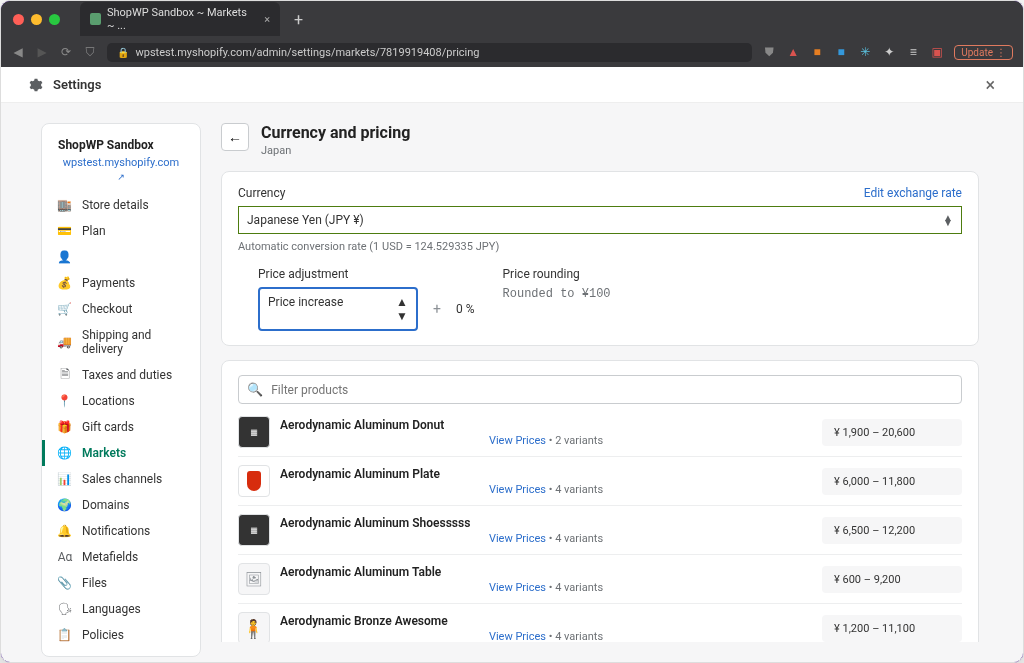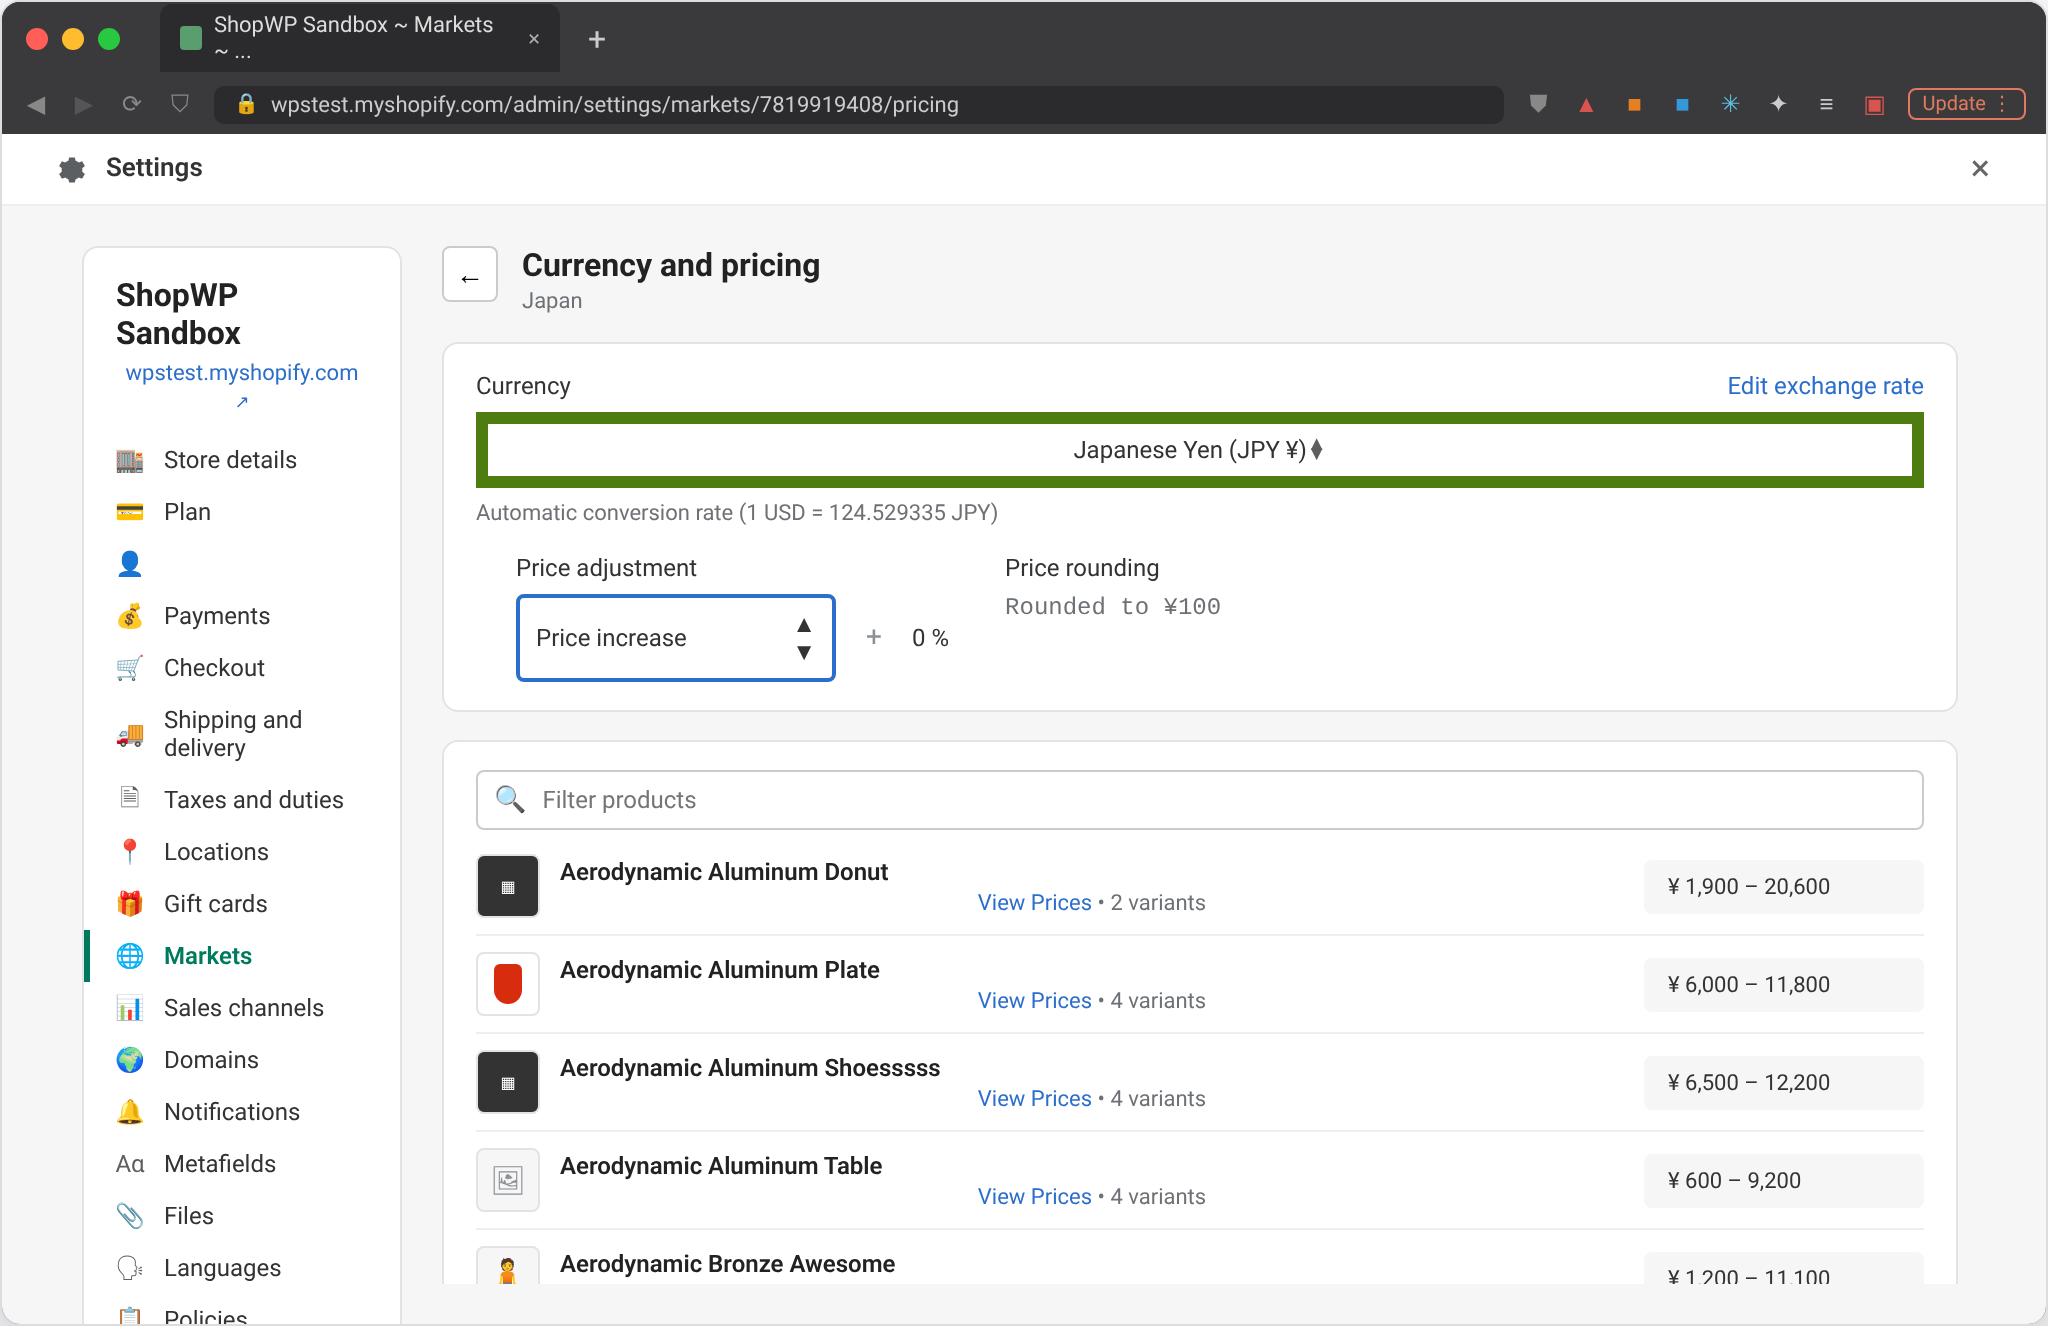--- a/index.html
+++ b/index.html
@@ -24,45 +24,45 @@
 
   
   .settings-bar { height:36px; background:#fff; display:flex; align-items:center; padding:0 28px; justify-content:space-between; border-bottom:1px solid #eee;}
   .settings-bar .left { display:flex; align-items:center; gap:10px; font-size:13px; font-weight:600; color:#333;}
   .gear { width:14px;height:14px; }
   .settings-bar .close { font-size:18px; color:#666; cursor:pointer;}
 
   
   .main { flex:1; background:#f6f6f7; display:flex; gap:20px; padding:20px 40px; overflow:hidden;}
   .sidebar { width:160px; background:#fff; border:1px solid #e1e3e5; border-radius:8px; padding:14px 0 8px; font-size:12px; color:#333; height:fit-content;}
-  .sidebar h3 { font-size:16px; font-weight:700; padding:0 16px 4px; color:#222;}
+  .sidebar h3 { font-size:12px; font-weight:700; padding:0 16px 4px; color:#222;}
   .sidebar .domain { color:#2c6ecb; font-size:11px; padding:0 16px 10px; display:flex; align-items:center; gap:3px;flex-direction:column;}
   .sidebar .domain .ext { font-size:9px;}
   .nav-item { display:flex; align-items:center; gap:10px; padding:6px 16px; cursor:pointer; color:#333;}
   .nav-item .icn { width:14px; height:14px; display:flex; align-items:center; justify-content:center; color:#5c5f62; font-size:12px;}
   .nav-item.active { color:#007a5c; border-left:3px solid #007a5c; padding-left:13px; font-weight:600;}
   .nav-item.active .icn { color:#007a5c;}
 
   .content { flex:1; display:flex; flex-direction:column; gap:14px; overflow-y:auto; padding-right:4px;}
   .pagehead { display:flex; align-items:flex-start; gap:12px;}
   .back-btn { width:28px;height:28px; border:1px solid #c9cccf; border-radius:4px; background:#fff; display:flex; align-items:center; justify-content:center; font-size:14px; cursor:pointer;}
   .pagehead h1 { font-size:16px; font-weight:700; color:#222;}
   .pagehead .sub { font-size:11px; color:#6d7175; margin-top:2px;}
 
   .card { background:#fff; border:1px solid #e1e3e5; border-radius:8px; padding:14px 16px; font-size:12px; color:#333;}
   .card-row { display:flex; justify-content:space-between; align-items:center;}
   .label { font-size:12px; color:#333; margin-bottom:6px; display:block;}
   .link { color:#2c6ecb; cursor:pointer; font-size:12px;}
-  .select { border:6px solid #4d7c0f; border-radius:0; padding:6px 8px; font-size:12px; display:flex; justify-content:center; align-items:center; background:#fff; cursor:pointer;}
+  .select { border:1px solid #4d7c0f; border-radius:0; padding:6px 8px; font-size:12px; display:flex; justify-content:space-between; align-items:center; background:#fff; cursor:pointer;}
   .select .chev { font-size:10px; color:#5c5f62; line-height:0.5;}
   .hint { font-size:11px; color:#6d7175; margin-top:6px;}
 
   .adjust-row { display:flex; gap:28px; margin-top:14px;padding-left:20px;}
   .adjust-col { flex:0 0 auto;}
-  .adjust-select { width:160px; border:2px solid #2c6ecb; border-radius:4px; padding:6px 8px; font-size:12px; display:flex; justify-content:space-between; align-items:center; cursor:pointer;}
+  .adjust-select { width:160px; border:2px solid #2c6ecb; border-radius:4px; padding:6px 8px; font-size:12px; display:flex; justify-content:space-between; cursor:pointer;}
   .pct-group { display:flex; align-items:center; gap:8px;}
   .pct-btn { width:22px;height:28px; display:flex;align-items:center;justify-content:center; color:#8c9196; font-size:14px;}
   .pct-field { display:flex; align-items:center; gap:3px; font-size:12px; color:#333;}
   .rounding-col .val { font-size:12px; color:#6d7175; margin-top:6px;font-family:Liberation Mono, monospace;}
 
   .search-box { border:1px solid #c9cccf; border-radius:4px; padding:6px 8px; display:flex; align-items:center; gap:8px; margin-bottom:4px;}
   .search-box input { border:none; outline:none; font-size:12px; flex:1; color:#333;}
   .search-box .mag { color:#5c5f62; font-size:13px;}
 
   .prod-row { display:flex; align-items:center; gap:10px; padding:8px 0; border-top:1px solid #edeeef;}

